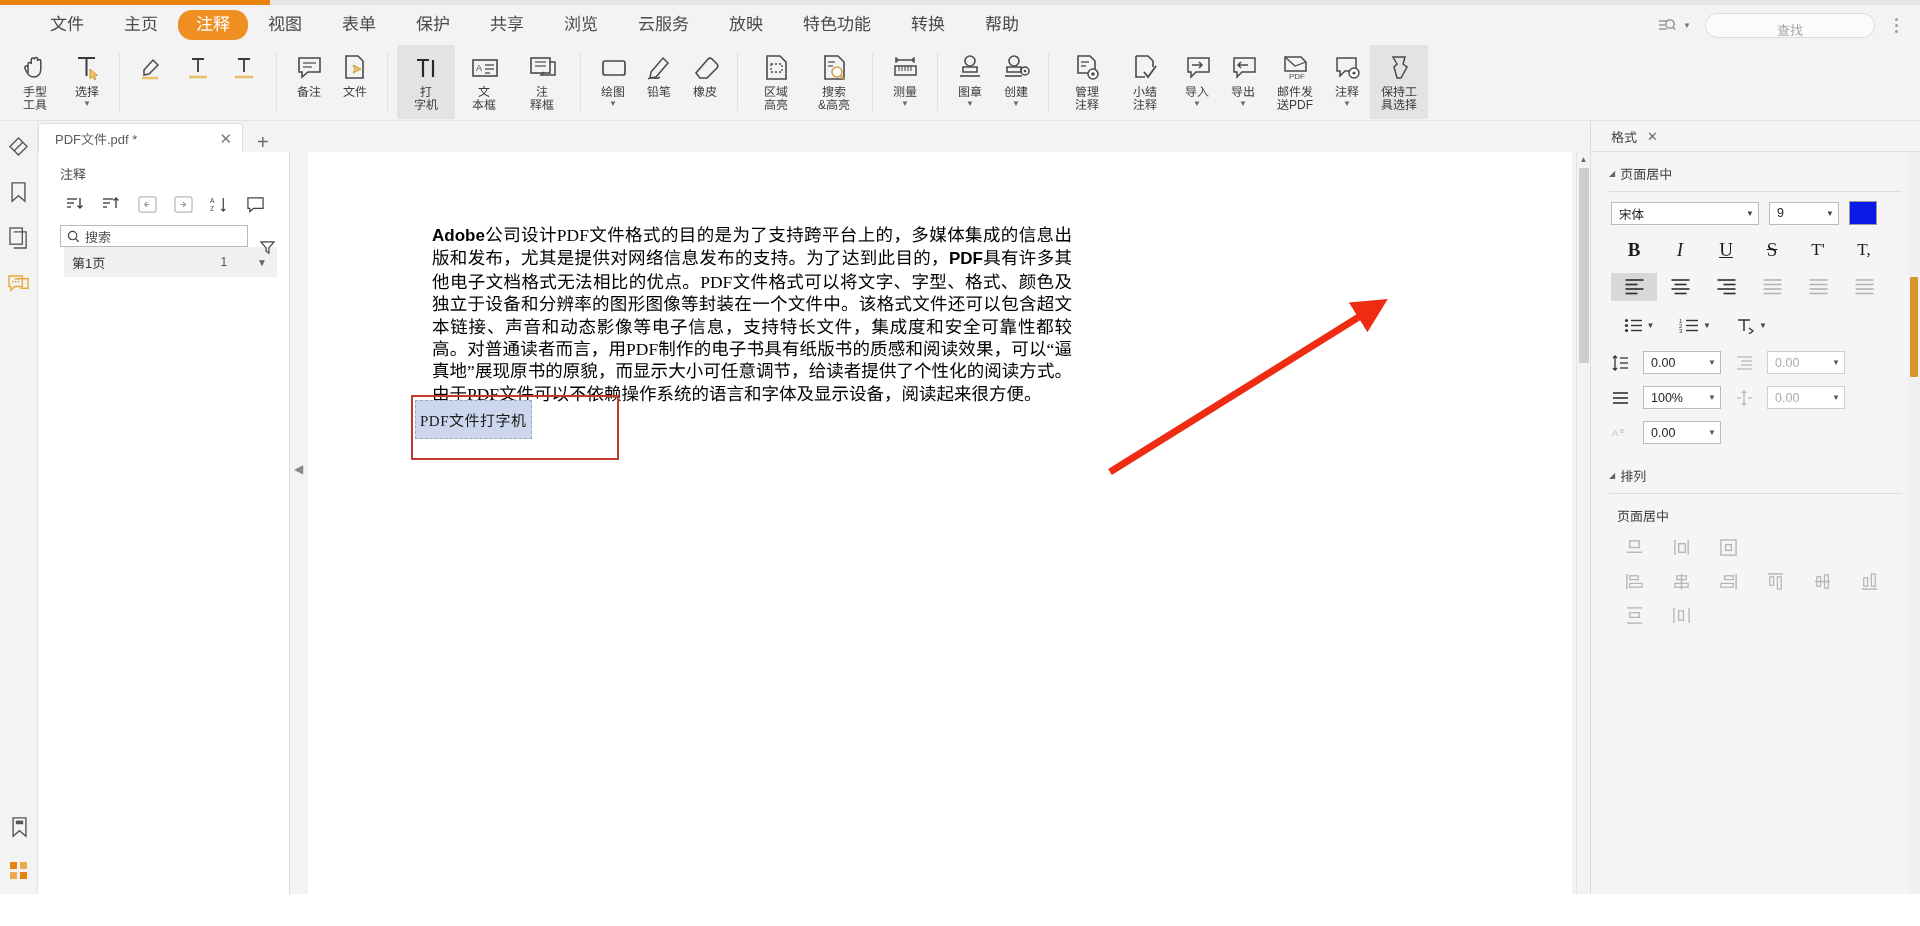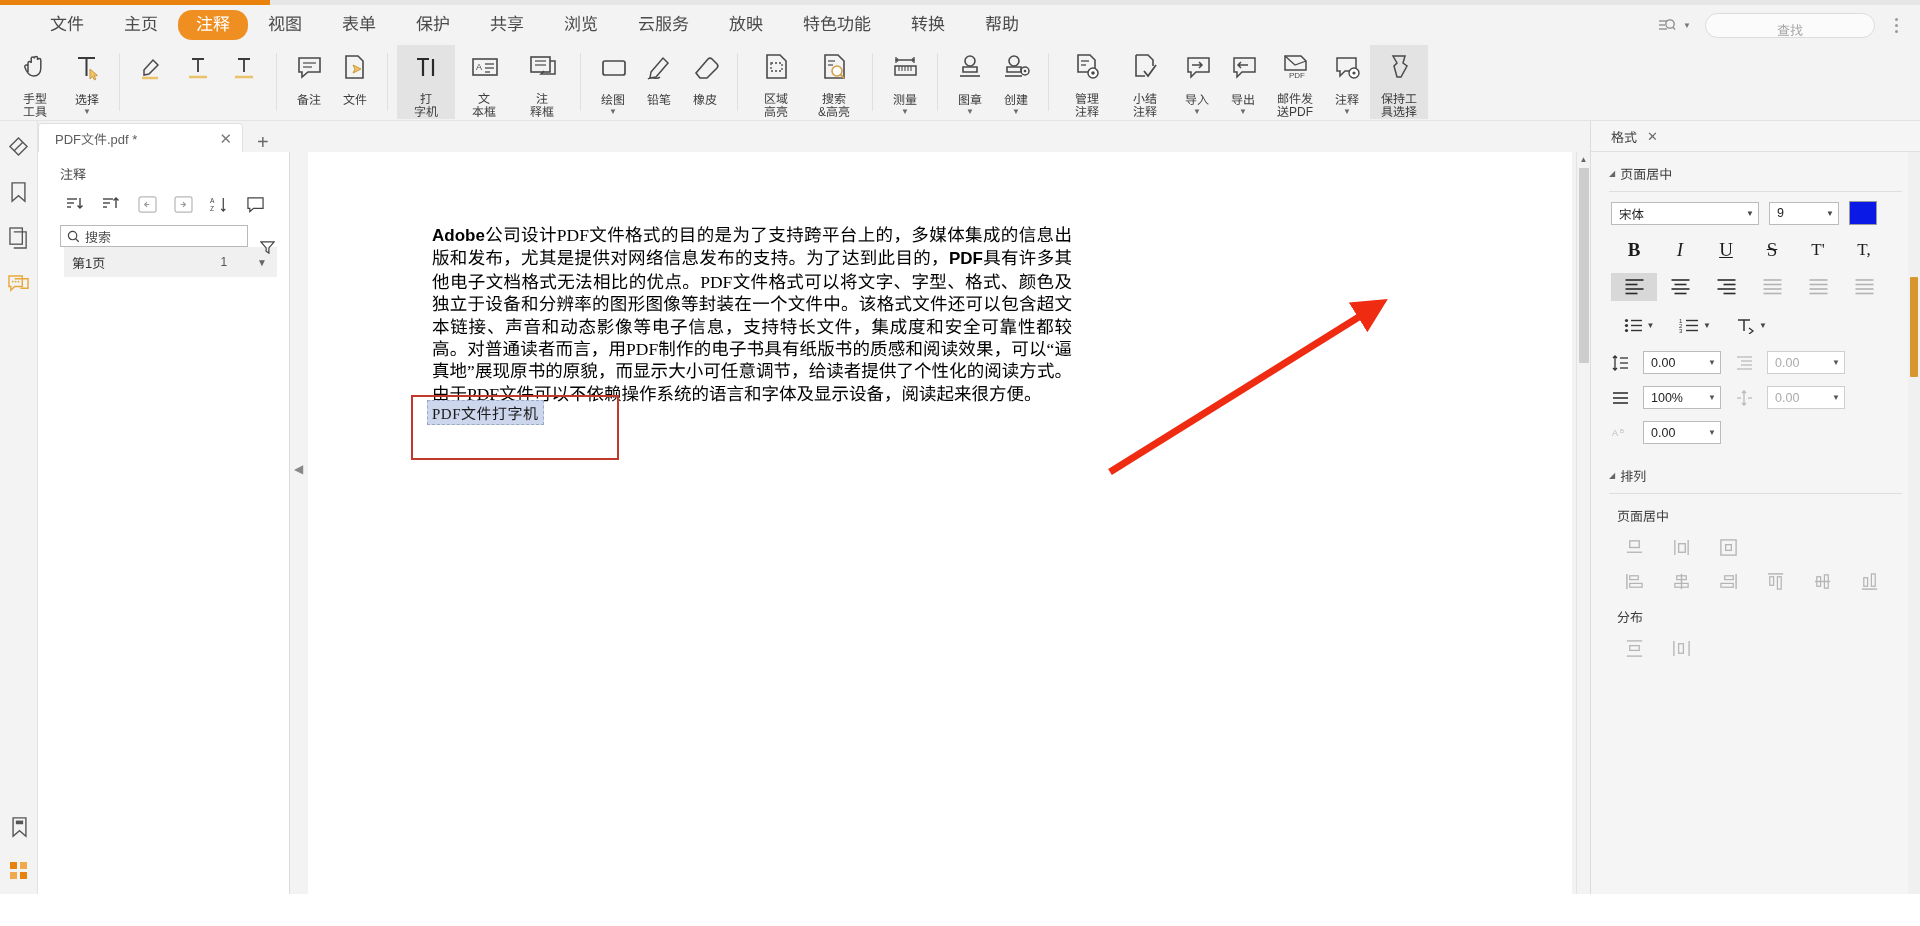--- a/index.html
+++ b/index.html
@@ -48,21 +48,21 @@
   .rgroup { display: flex; align-items: flex-start; height: 76px; padding: 0 6px; }
   .rsep { width: 1px; height: 58px; background: #e0e0e0; margin: 8px 3px 0 3px; }
   .rbtn {
     display: flex; flex-direction: column; align-items: center; justify-content: flex-start;
     min-width: 46px; padding: 5px 5px 0 5px; height: 74px; cursor: default;
   }
   .rbtn.sel { background: #e3e3e3; }
   .rbtn .ic { height: 34px; display: flex; align-items: center; justify-content: center; }
   .rbtn .lbl {
     font-size: 12px; color: #3d3d3d; text-align: center; line-height: 13px;
-    margin-top: 10px; white-space: pre-line;
+    margin-top: 2px; white-space: pre-line;
   }
   .rbtn .caret { font-size: 8px; color: #6b6b6b; line-height: 8px; margin-top: 1px; }
   .rbtn.wide { min-width: 58px; }
 
   
   .rail {
     position: absolute; left: 0; top: 121px; width: 38px; bottom: 0;
     background: #f3f3f3; border-right: 1px solid #e3e3e3;
     display: flex; flex-direction: column; align-items: center; padding-top: 10px; gap: 16px;
   }
@@ -143,21 +143,21 @@
     position: absolute; left: 124px; top: 72px; width: 640px;
     font-family: "Liberation Serif", "DejaVu Serif", serif;
     font-size: 17.5px; line-height: 22.4px; color: #000; text-align: justify;
   }
   .page-body b { font-family: "Liberation Sans", sans-serif; font-weight: bold; font-size: 17px; }
   .textbox-outer {
     position: absolute; left: 103px; top: 243px; width: 208px; height: 65px;
     border: 2px solid #c0392b; background: transparent;
   }
   .textbox-sel {
-    position: absolute; left: 119px; top: 248px; padding: 1px 4px;
+    position: absolute; left: 107px; top: 248px; padding: 8px 4px;
     border: 1px dashed #9aa7c7; background: #ccd6ec;
     font-family: "Liberation Serif", "DejaVu Serif", serif;
     font-size: 15px; color: #1a1a1a; letter-spacing: 0.5px;
   }
   .arrow-svg { position: absolute; left: 790px; top: 140px; pointer-events: none; }
 
   
   .docscroll {
     position: absolute; right: 330px; top: 152px; width: 14px; bottom: 0;
     background: #f3f3f3; border-left: 1px solid #e3e3e3;
@@ -981,21 +981,20 @@
       </div>
       <div class="icbtn">
         <svg width="19" height="19" viewBox="0 0 20 20">
           <line x1="2" y1="18" x2="18" y2="18" stroke="#333" stroke-width="1.5"></line>
           <rect x="4" y="6" width="4" height="9" fill="none" stroke="#333" stroke-width="1.3"></rect>
           <rect x="12" y="2" width="4" height="13" fill="none" stroke="#333" stroke-width="1.3"></rect>
         </svg>
       </div>
     </div>
 
-    <div class="fp-sub">分布</div>
     <div class="fp-icrow">
       <div class="icbtn">
         <svg width="19" height="19" viewBox="0 0 20 20">
           <line x1="2" y1="2" x2="18" y2="2" stroke="#333" stroke-width="1.4"></line>
           <rect x="5" y="7" width="10" height="5" fill="none" stroke="#333" stroke-width="1.3"></rect>
           <line x1="2" y1="18" x2="18" y2="18" stroke="#333" stroke-width="1.4"></line>
         </svg>
       </div>
       <div class="icbtn">
         <svg width="19" height="19" viewBox="0 0 20 20">

